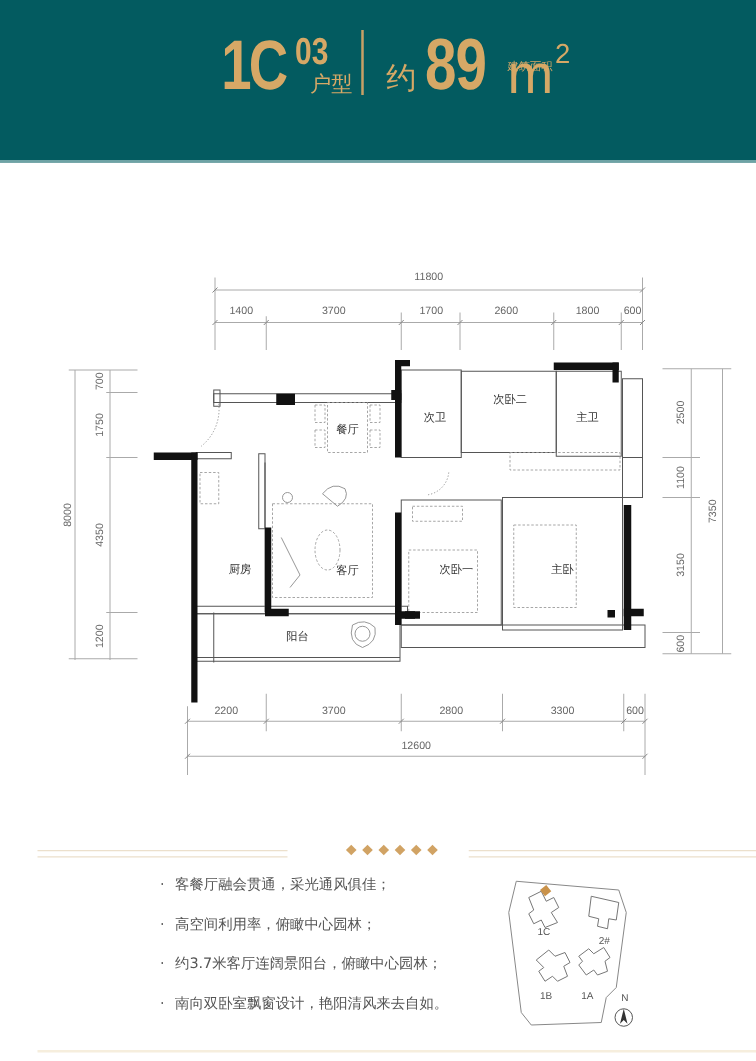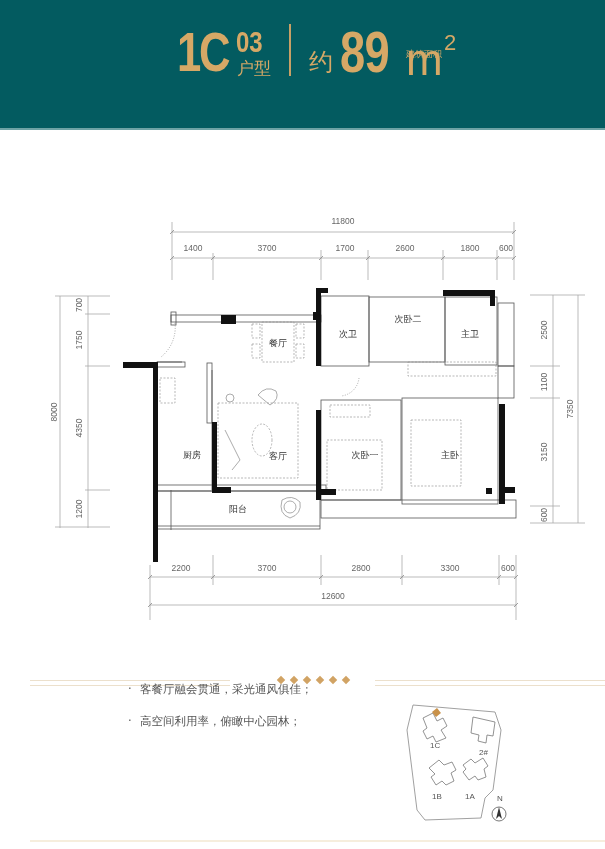--- a/index.html
+++ b/index.html
@@ -1,34 +1,34 @@
 <!DOCTYPE html>
 <html><head>
 <meta charset="utf-8">
 <style>
   html,body{margin:0;padding:0;background:#fff;}
   body{width:605px;height:849px;position:relative;overflow:hidden;font-family:"DejaVu Sans","Liberation Sans",sans-serif;}
   .header{position:absolute;left:0;top:0;width:605px;height:128px;background:#035b60;border-bottom:2px solid #6ea3a5;}
   .h-code{position:absolute;left:177px;top:22px;color:#d6a866;font-family:"Liberation Sans",sans-serif;font-weight:bold;font-size:56px;letter-spacing:-3px;transform:scaleX(0.78);transform-origin:left top;line-height:60px;}
   .h-num{position:absolute;left:236px;top:26px;color:#d6a866;font-family:"Liberation Sans",sans-serif;font-weight:bold;font-size:30px;transform:scaleX(0.8);transform-origin:left top;line-height:32px;}
-  .h-type{position:absolute;left:237px;top:58px;color:#d6a866;font-size:17px;line-height:20px;}
+  .h-type{position:absolute;left:248px;top:58px;color:#d6a866;font-size:17px;line-height:20px;}
   .h-div{position:absolute;left:289px;top:24px;width:2px;height:52px;background:#c8a066;}
   .h-yue{position:absolute;left:309px;top:48px;color:#d6a866;font-size:24px;line-height:28px;}
   .h-area{position:absolute;left:340px;top:22px;color:#d6a866;font-family:"Liberation Sans",sans-serif;font-weight:bold;font-size:58px;transform:scaleX(0.78);transform-origin:left top;line-height:60px;letter-spacing:-1px;}
   .h-label{position:absolute;left:406px;top:49px;color:#d6a866;font-size:9px;line-height:10px;}
   .h-unit{position:absolute;left:406px;top:38px;color:#d6a866;font-size:44px;line-height:44px;font-family:"Liberation Sans",sans-serif;}
   .h-sup{position:absolute;left:444px;top:31px;color:#d6a866;font-size:22px;line-height:24px;font-family:"Liberation Sans",sans-serif;}
   .plan{position:absolute;left:0;top:130px;}
   .dim{font-family:"Liberation Sans",sans-serif;font-size:8.5px;fill:#666;}
   .room{font-size:9px;fill:#333;}
   .divider{position:absolute;left:30px;top:678px;width:575px;height:8px;}
   .dl{position:absolute;top:2px;height:4px;border-top:1px solid #ece0cc;border-bottom:1px solid #ece0cc;}
   .dots{position:absolute;left:248px;top:-1px;display:flex;gap:7px;}
   .dot{width:6px;height:6px;background:#d1a364;transform:rotate(45deg);}
-  .features{position:absolute;left:128px;top:682px;}
+  .features{position:absolute;left:128px;top:700px;}
   .feat{font-size:11.5px;color:#555;line-height:14px;margin-bottom:17.5px;white-space:nowrap;}
   .feat .b{display:inline-block;width:12px;}
   .site{position:absolute;left:395px;top:690px;}
   .foot-line{position:absolute;left:30px;top:840px;width:575px;height:2px;background:#f6eedd;}
 </style>
 </head>
 <body>
 
 <div class="header">
   <div class="h-code">1C</div>
@@ -217,20 +217,22 @@
     <div class="dot"></div>
     <div class="dot"></div>
     <div class="dot"></div>
   </div>
   <div class="dl" style="left:345px;width:230px;"></div>
 </div>
 
 <div class="features">
   <div class="feat"><span class="b">·</span><span>客餐厅融会贯通，采光通风俱佳；</span></div>
   <div class="feat"><span class="b">·</span><span>高空间利用率，俯瞰中心园林；</span></div>
+  <div class="feat"><span class="b">·</span><span>约3.7米客厅连阔景阳台，俯瞰中心园林；</span></div>
+  <div class="feat"><span class="b">·</span><span>南向双卧室飘窗设计，艳阳清风来去自如。</span></div>
 </div>
 
 <svg class="site" width="130" height="140" viewBox="0 0 130 140" xmlns="http://www.w3.org/2000/svg">
   <path d="M18 15 L100 22 L106 40 L98 100 L90 108 L86 128 L30 130 L22 120 L12 40 Z" fill="none" stroke="#888" stroke-width="0.8"></path>
   <g fill="none" stroke="#777" stroke-width="0.8">
     <path d="M28 28 l10 -5 l4 8 l6 -3 l4 8 l-6 4 l5 8 l-10 4 l-3 -6 l-6 3 l-4 -8 l4 -3 z"></path>
     <path d="M78 27 l22 5 l-2 14 l-6 -1 l-1 8 l-8 -2 l1 -6 l-8 -2 z"></path>
     <path d="M34 78 l10 -8 l5 5 l8 -3 l4 8 l-5 3 l3 8 l-8 4 l-4 -4 l-6 4 l-5 -8 l4 -3 z"></path>
     <path d="M68 75 l8 -6 l4 4 l8 -5 l5 8 l-4 3 l2 8 l-8 3 l-3 -4 l-6 4 l-6 -8 l3 -3 z"></path>
   </g>

